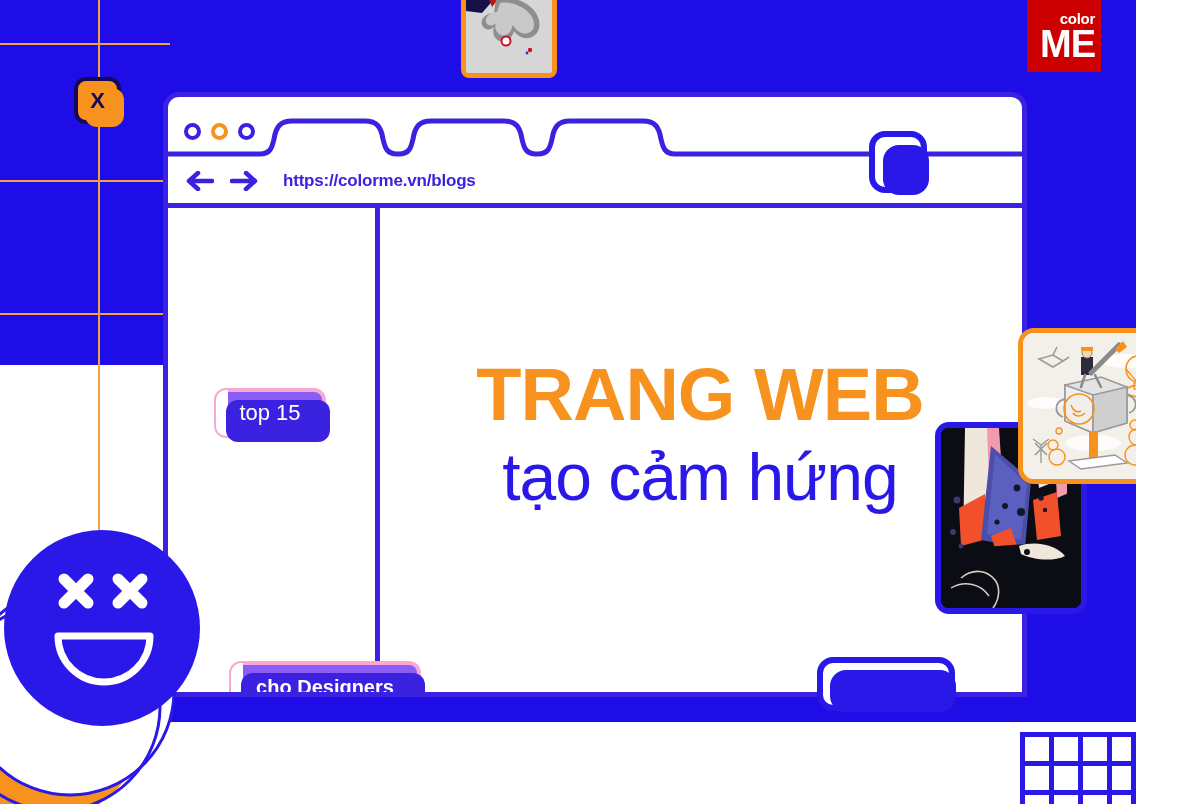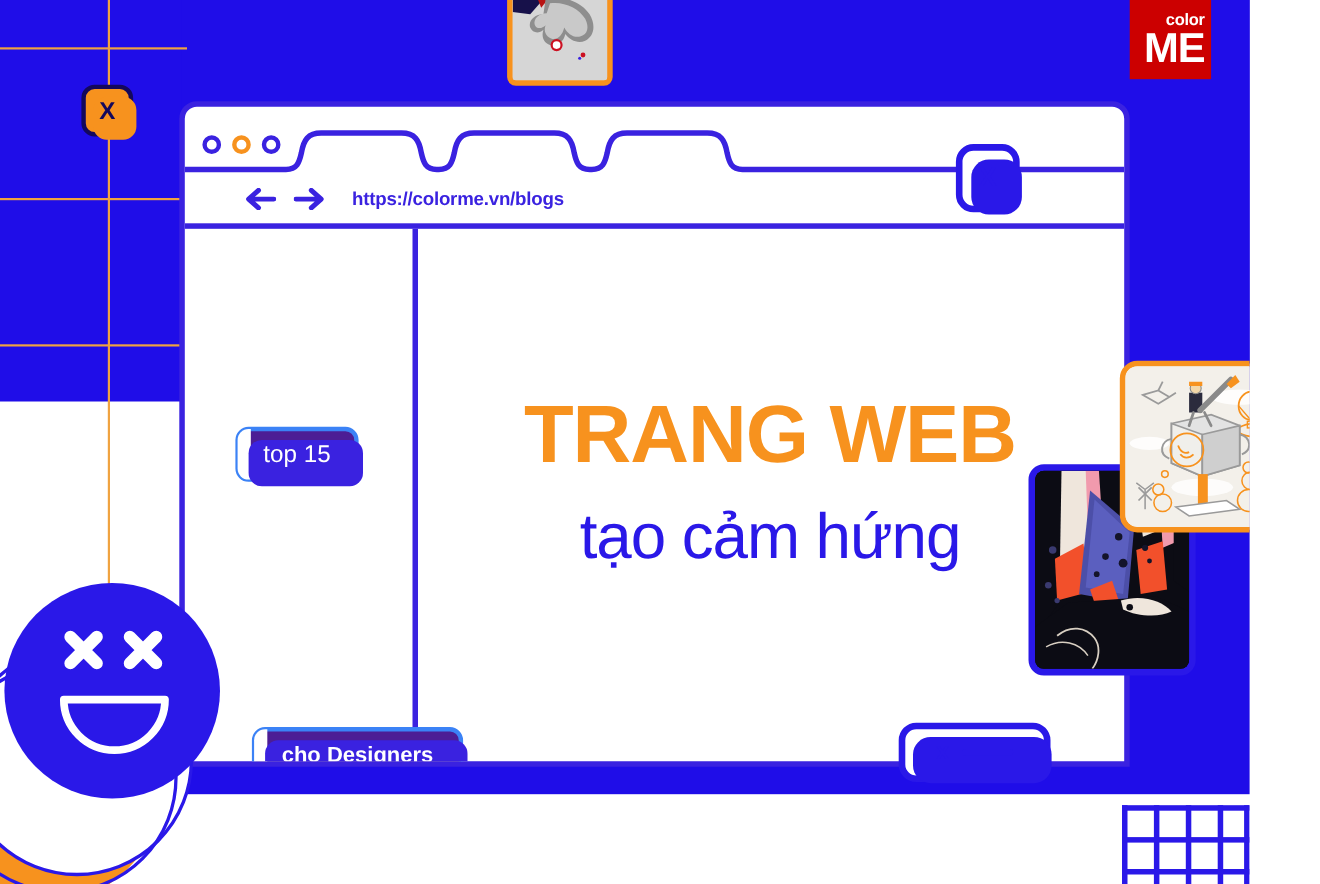--- a/index.html
+++ b/index.html
@@ -89,21 +89,21 @@
   .dot.orange { border-color: #f7921e; }
 
   .tabs-svg { position: absolute; left: 0; top: 0; }
 
   
   .addressbar {
     position: absolute;
     left: 0; top: 62px;
     width: 100%; height: 49px;
     border-bottom: 5px solid #3a22e0;
-    display: flex; align-items: center; padding-left: 37px;
+    display: flex; align-items: center;
   }
   .nav-arrows {
     margin-left: 18px;
     display: flex; gap: 16px;
     align-items: center;
   }
   .arrow { width: 28px; height: 20px; }
   .url-text {
     margin-left: 25px;
     color: #3a22e0;
@@ -127,22 +127,22 @@
   .main-pane {
     flex: 1;
     position: relative;
   }
 
   
   .pill {
     position: absolute;
     display: inline-flex;
     align-items: center; justify-content: center;
-    background: #4c1d95;
-    border: 4px solid #3b82f6;
+    background: #8b5cf6;
+    border: 4px solid #f9a8d4;
     border-radius: 12px;
     color: #ffffff;
     font-weight: normal;
     z-index: 8;
     text-align: right;
   }
   .pill::after {
     content: "";
     position: absolute;
     left: 8px; top: 8px;
@@ -182,24 +182,24 @@
     line-height: 1.0;
   }
   .h-line1 {
     color: #f7921e;
     font-size: 74px;
     font-weight: bold;
     letter-spacing: -1px;
   }
   .h-line2 {
     color: #2a18e8;
-    font-size: 58px;
+    font-size: 66px;
     font-weight: normal;
     letter-spacing: -1px;
-    margin-top: 27px;
+    margin-top: 12px;
   }
   .h-line3 {
     color: #2a18e8;
     font-size: 70px;
     font-weight: bold;
     letter-spacing: -0.5px;
     margin-top: 10px;
   }
 
   

